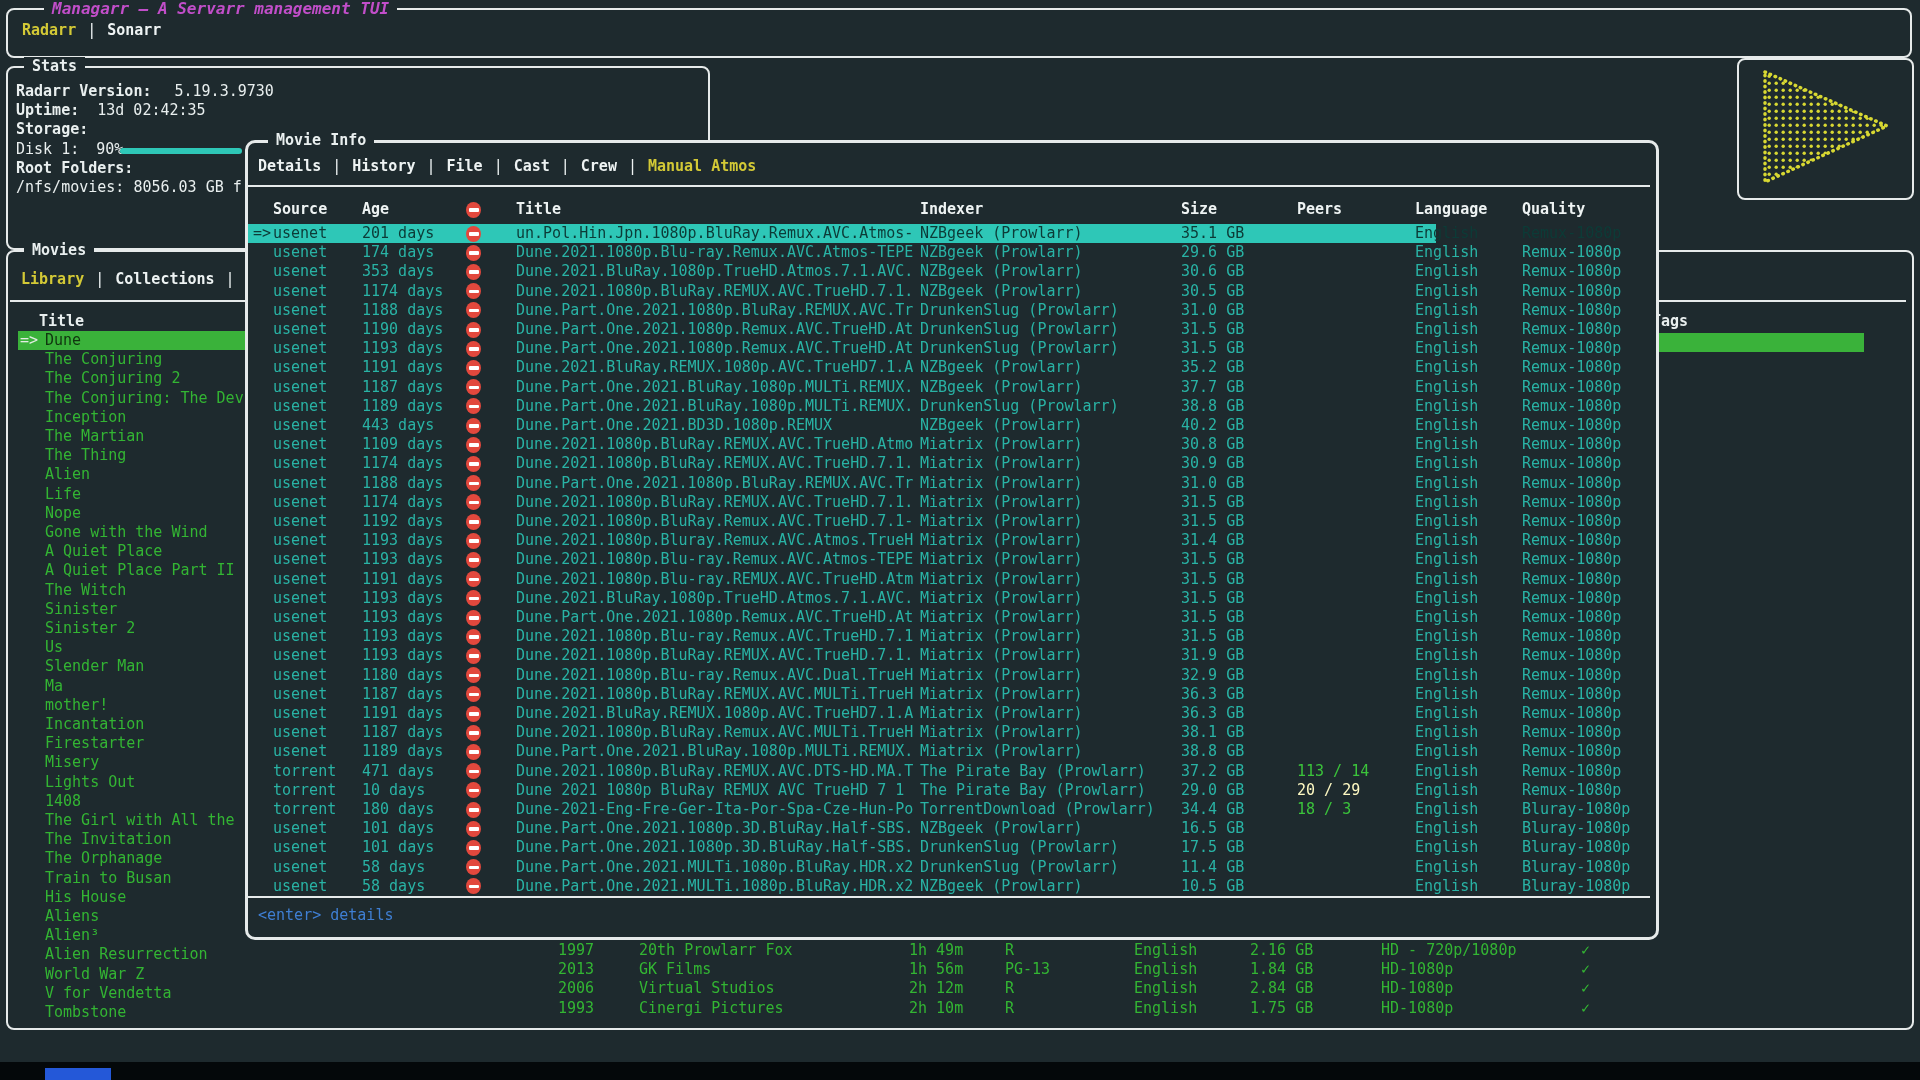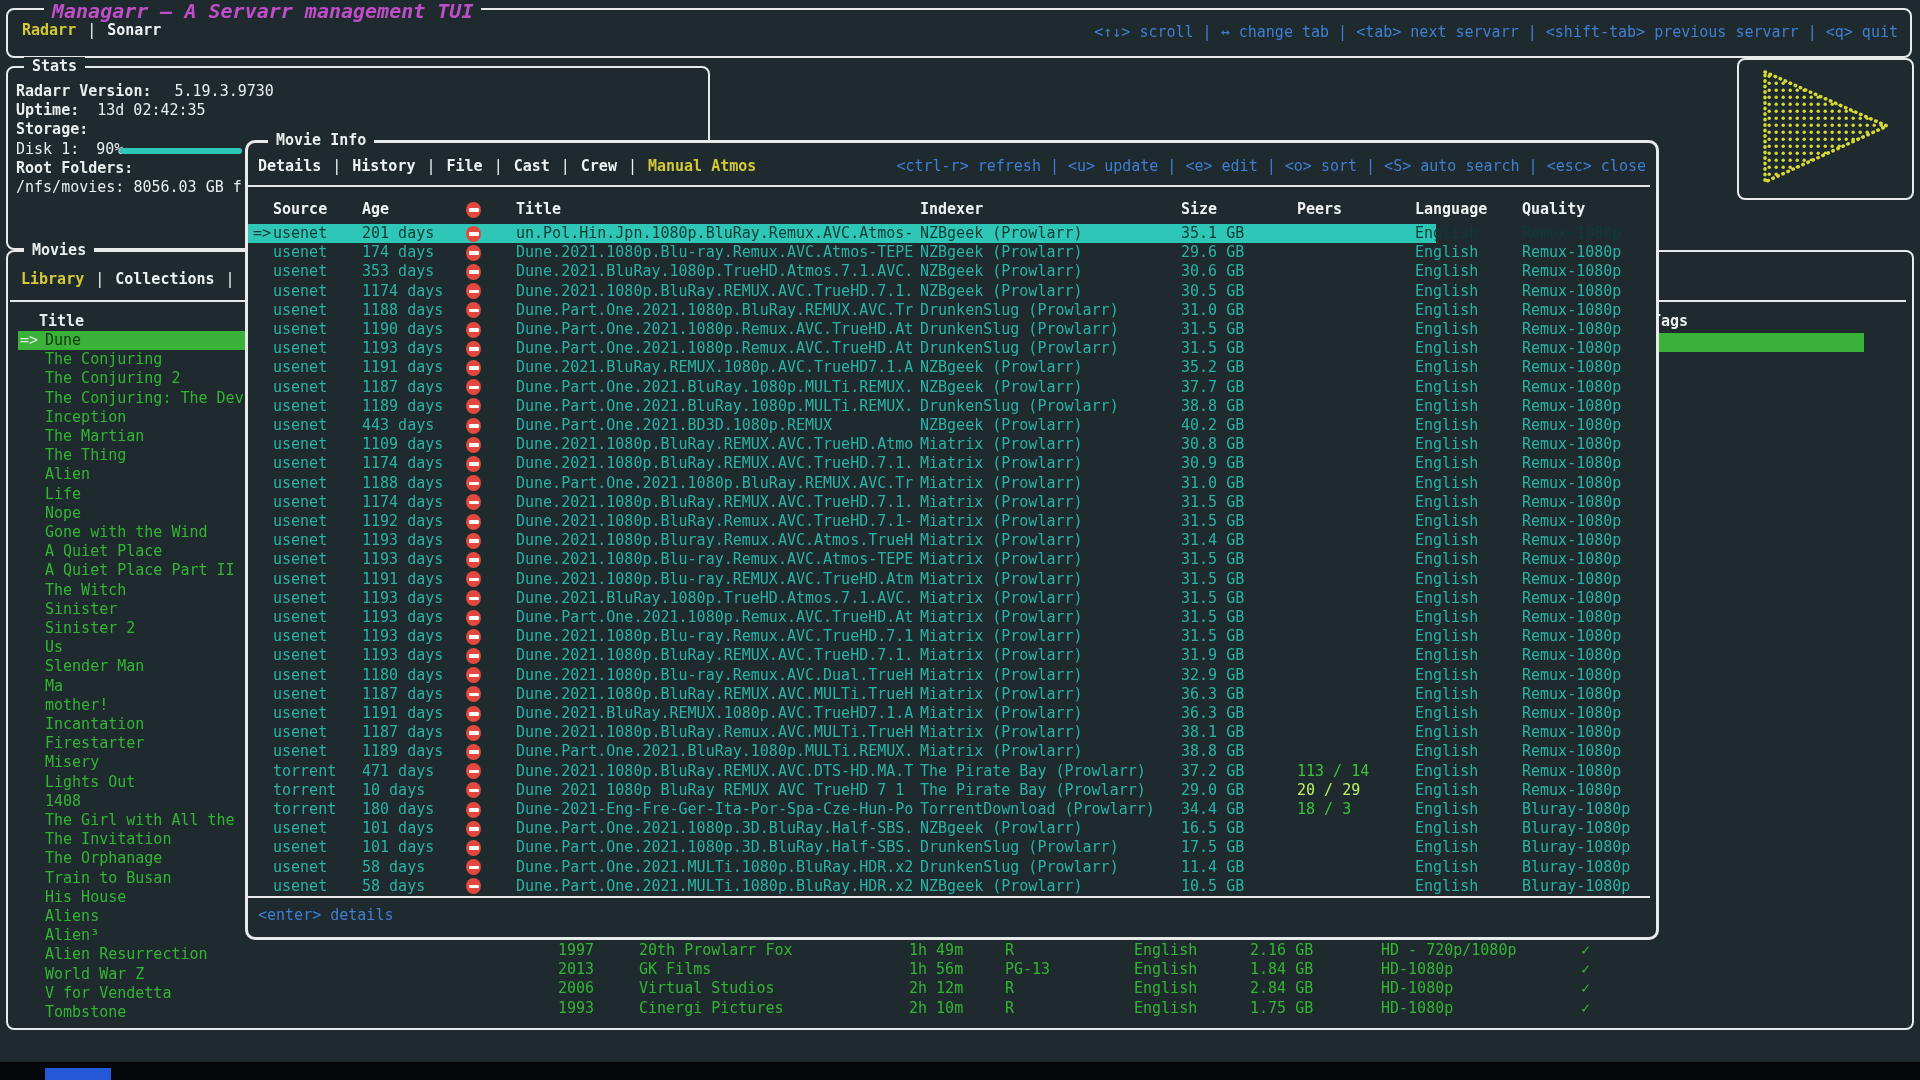--- a/index.html
+++ b/index.html
@@ -26,48 +26,47 @@
   .mlist-item.selected{background:#3ab23a;color:#10350f;}
   .mlist-item.selected .arrow{position:absolute;left:2px;color:#e4ece4;}
   
   .srow{position:absolute;left:0;width:1188px;height:19.2px;line-height:19.2px;color:#29b3a5;}
   .srow span{position:absolute;white-space:nowrap;}
   .srow .c-src{left:25px;} .srow .c-age{left:114px;} .srow .c-title{left:268px;}
   .srow .c-idx{left:672px;} .srow .c-size{left:933px;} .srow .c-peers{left:1049px;}
   .srow .c-lang{left:1167px;} .srow .c-q{left:1274px;}
   .srow.selected{background:#2ec7b7;color:#0c3b37;}
   .srow.selected .arrow{left:5px;}
-  .peers-green{color:#3bc43b;} .peers-magenta{color:#bef264;}
+  .peers-green{color:#3bc43b;} .peers-magenta{color:#fef9c3;}
   .noentry{position:absolute;left:218px;top:1.5px;width:15px;height:16px;background:#e2483d;border-radius:50%;}
   .noentry::after{content:"";position:absolute;left:2.5px;right:2.5px;top:6.5px;height:3.5px;background:#fff;border-radius:1px;}
   .hdr span{font-weight:bold;color:#eef3f3;}
   
   .brow{position:absolute;left:0;width:1920px;height:19.2px;line-height:19.2px;color:#33b533;}
   .brow span{position:absolute;white-space:nowrap;}
   .brow .c-year{left:550px;} .brow .c-studio{left:631px;} .brow .c-run{left:901px;}
   .brow .c-rating{left:997px;} .brow .c-lang{left:1126px;} .brow .c-size{left:1242px;}
   .brow .c-qual{left:1373px;} .brow .c-chk{left:1573px;font-weight:bold;}
   
   .bottom-bar{position:absolute;left:4px;top:1030px;width:1912px;height:28px;background:#24353a;line-height:28px;}
   .gauge{position:absolute;height:6px;background:#2ec7b7;border-radius:3px;}
   .artifact{position:absolute;left:45px;top:1068px;width:66px;height:12px;background:#2458d8;}
 </style>
 </head>
 <body>
 
 <div class="screen">
 
   <div class="box" style="left:6px;top:8px;width:1902px;height:46px;">
-    <span class="box-title magenta italic" style="left:36px;font-size:20px;">Managarr — A Servarr management TUI</span>
+    <span class="box-title magenta italic" style="left:36px;font-size:16px;">Managarr — A Servarr management TUI</span>
     <div class="tabs abs" style="left:14px;top:11px;" id="servarr-tabs">
         <span class="tab active">Radarr</span>
         <span class="sep">|</span>
         <span class="tab">Sonarr</span>
       </div>
-    <div class="abs blue" style="right:12px;top:13px;">&lt;↑↓&gt; scroll | ↔ change tab | &lt;tab&gt; next servarr | &lt;shift-tab&gt; previous servarr | &lt;q&gt; quit</div>
   </div>
 
   <div class="box" style="left:6px;top:66px;width:700px;height:180px;">
     <span class="box-title" style="left:16px;">Stats</span>
     <div class="abs" style="left:8px;top:14px;">
       <span class="bold">Radarr Version:</span>
       <span style="margin-left:14px;">5.19.3.9730</span>
     </div>
     <div class="abs" style="left:8px;top:33px;">
       <span class="bold">Uptime:</span>
@@ -270,21 +269,20 @@
         <span class="tab">History</span>
         <span class="sep">|</span>
         <span class="tab">File</span>
         <span class="sep">|</span>
         <span class="tab">Cast</span>
         <span class="sep">|</span>
         <span class="tab">Crew</span>
         <span class="sep">|</span>
         <span class="tab active">Manual Atmos</span>
       </div>
-    <div class="abs blue" style="right:10px;top:14px;">&lt;ctrl-r&gt; refresh | &lt;u&gt; update | &lt;e&gt; edit | &lt;o&gt; sort | &lt;S&gt; auto search | &lt;esc&gt; close</div>
     <div class="hline" style="left:0px;top:42px;width:1402px;"></div>
 
     <div class="srow hdr" style="top:57px;">
       <span class="c-src">Source</span>
       <span class="c-age">Age</span>
       <i class="noentry"></i>
       <span class="c-title">Title</span>
       <span class="c-idx">Indexer</span>
       <span class="c-size">Size</span>
       <span class="c-peers">Peers</span>

